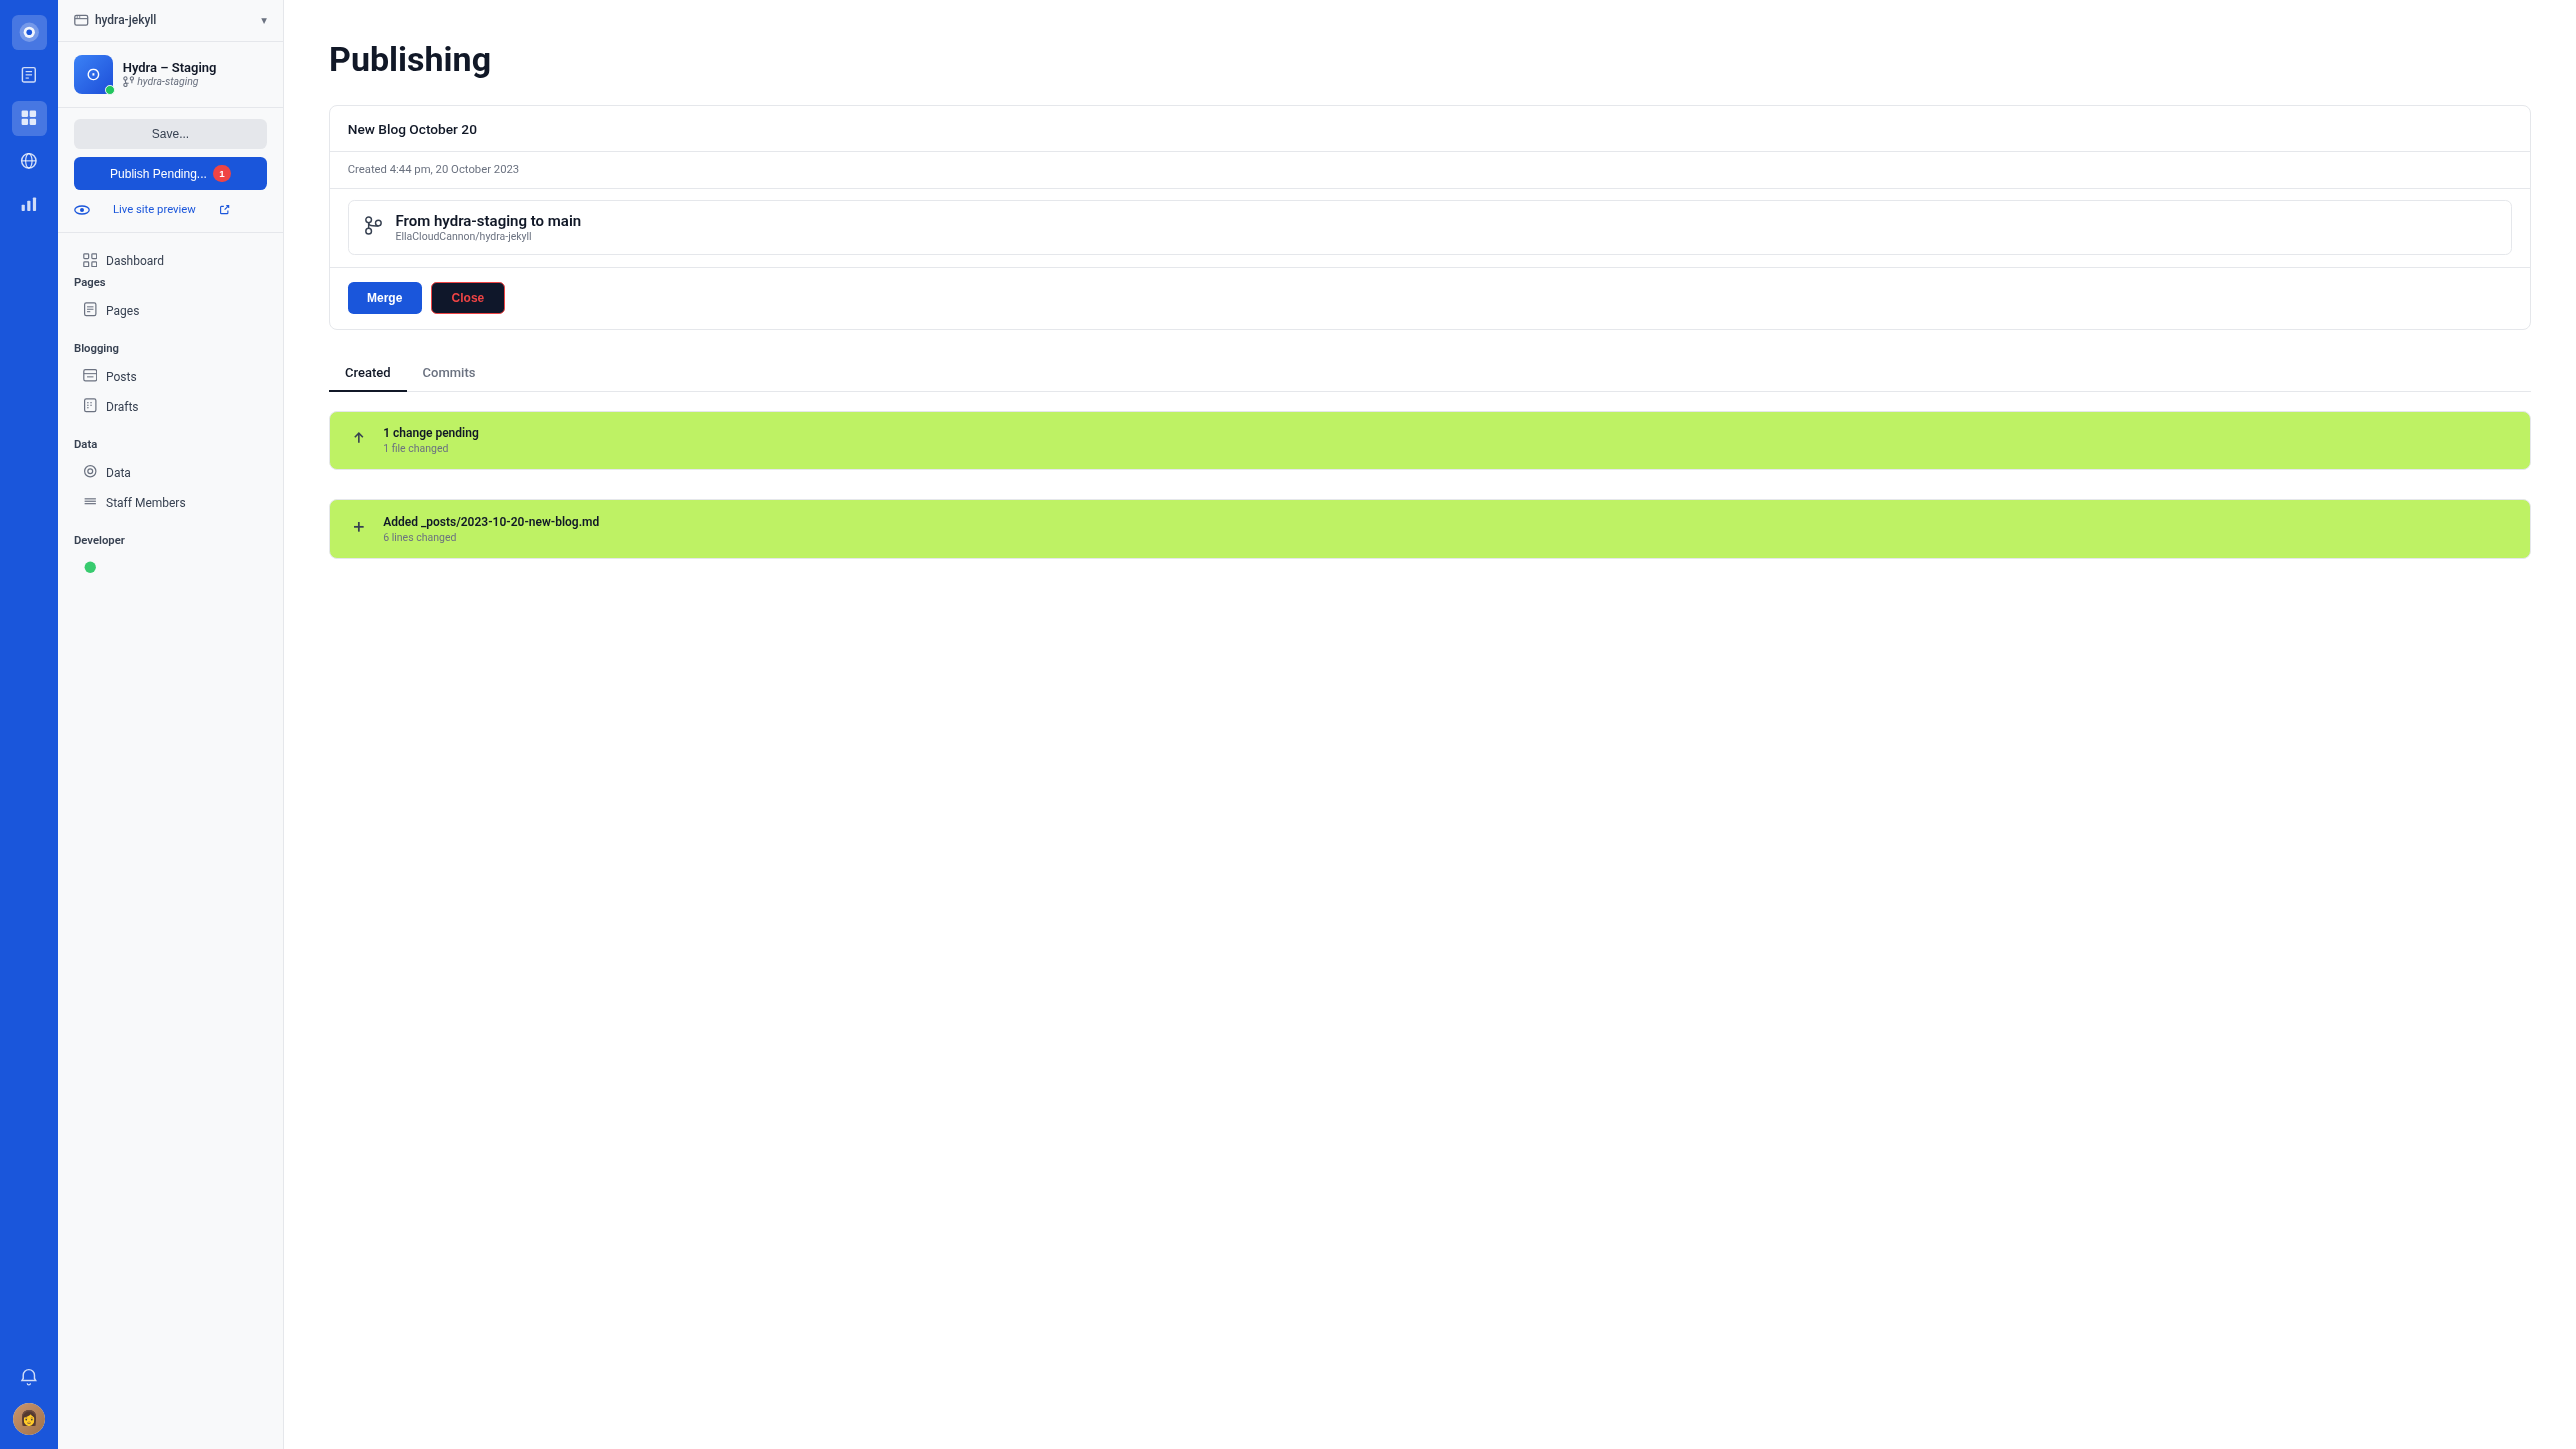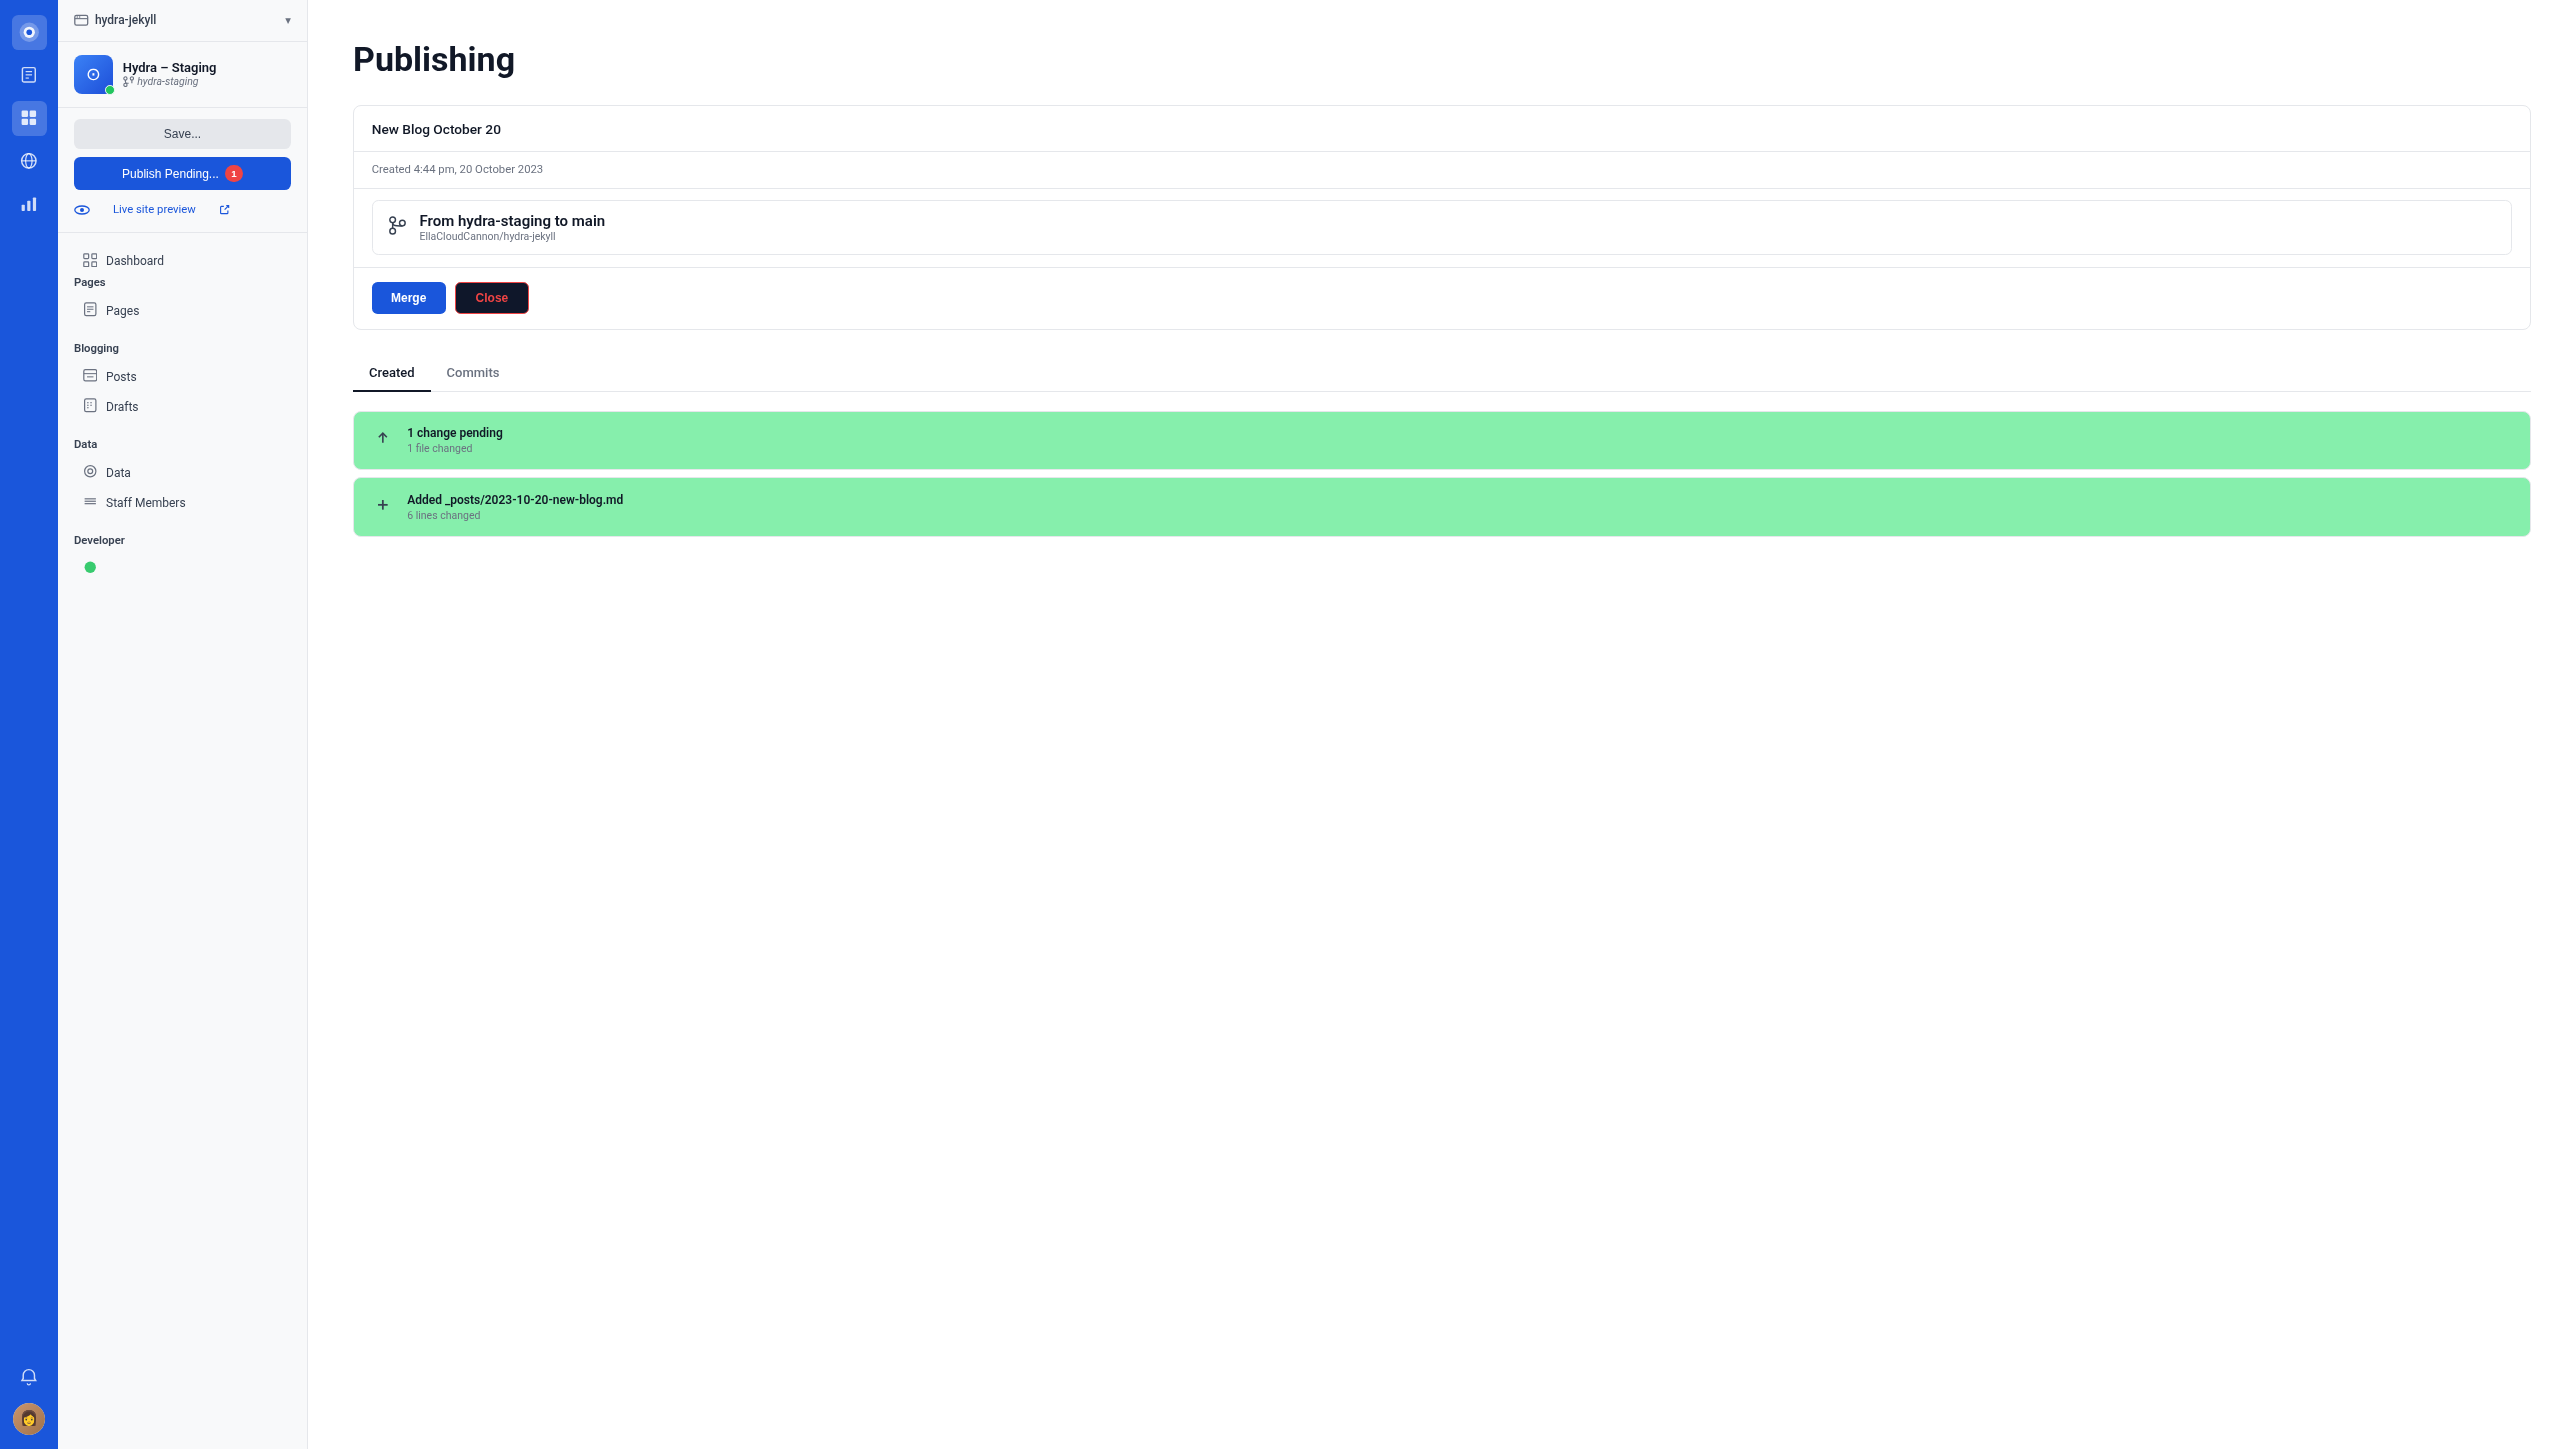--- a/index.html
+++ b/index.html
@@ -52,21 +52,21 @@
       border-radius: 50%;
       background: linear-gradient(135deg, #c9956e 0%, #a0724a 100%);
       display: flex;
       align-items: center;
       justify-content: center;
       font-size: 14.5px;
     }
 
     
     .sidebar {
-      width: 250px;
+      width: 226px;
       background: #f8f9fa;
       border-right: 0.8px solid #e5e7eb;
       display: flex;
       flex-direction: column;
       flex-shrink: 0;
       overflow-y: auto;
     }
 
     .site-selector {
       display: flex;
@@ -311,25 +311,25 @@
     .tab.active {
       color: #111827;
       border-bottom-color: #111827;
     }
 
     
     .change-card {
       border: 0.8px solid #e5e7eb;
       border-radius: 8px;
       padding: 14.5px 17.7px;
-      margin-bottom: 7px;
+      margin-bottom: 29px;
       display: flex;
       align-items: center;
       gap: 13px;
-      background: #86efac;
+      background: #bef264;
     }
     .change-icon {
       font-size: 16px;
       color: #374151;
       flex-shrink: 0;
       width: 22.5px;
       text-align: center;
     }
     .change-title { font-size: 12px; font-weight: 600; color: #111827; }
     .change-meta { font-size: 10.5px; color: #6b7280; margin-top: 1.6px; }

